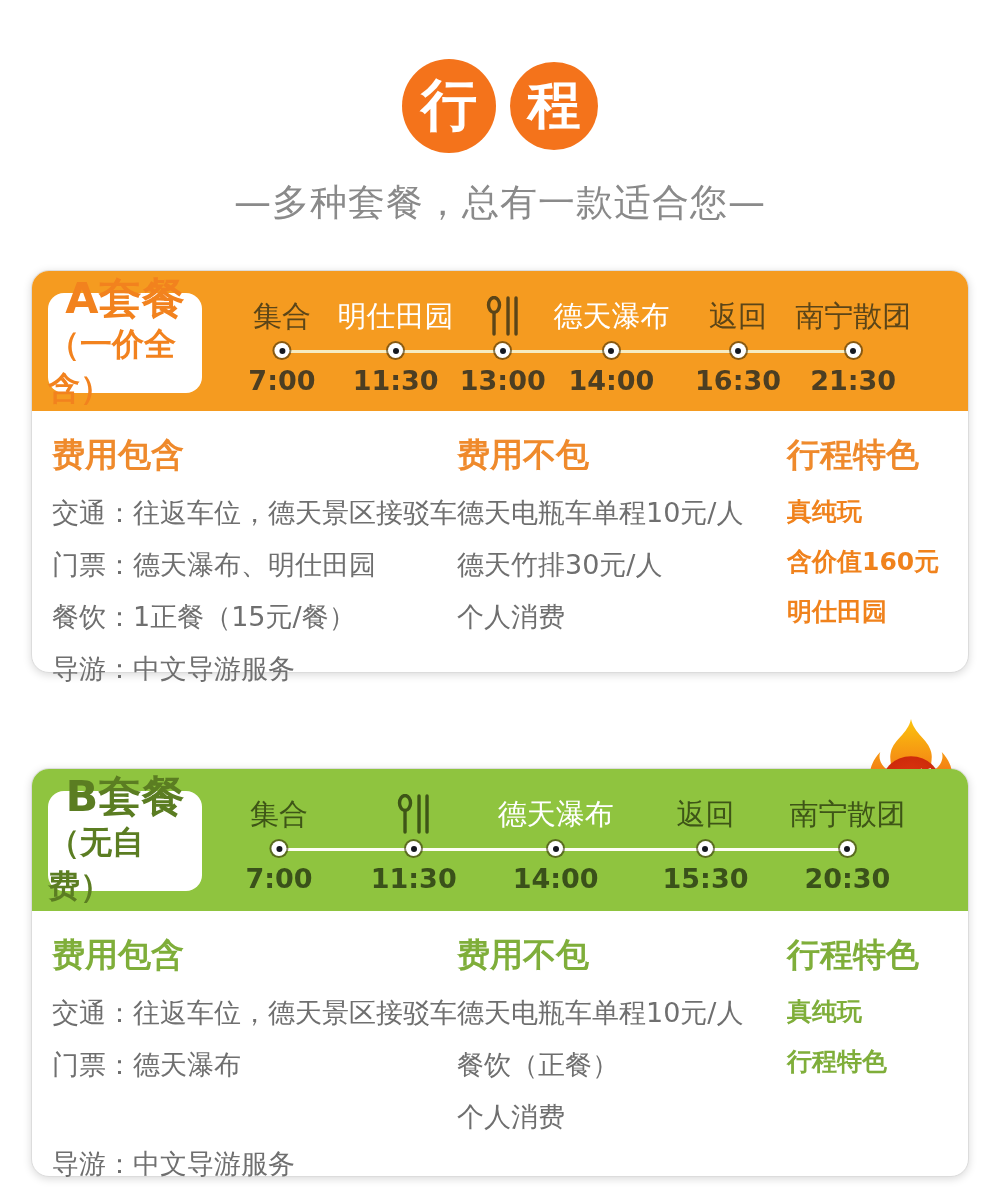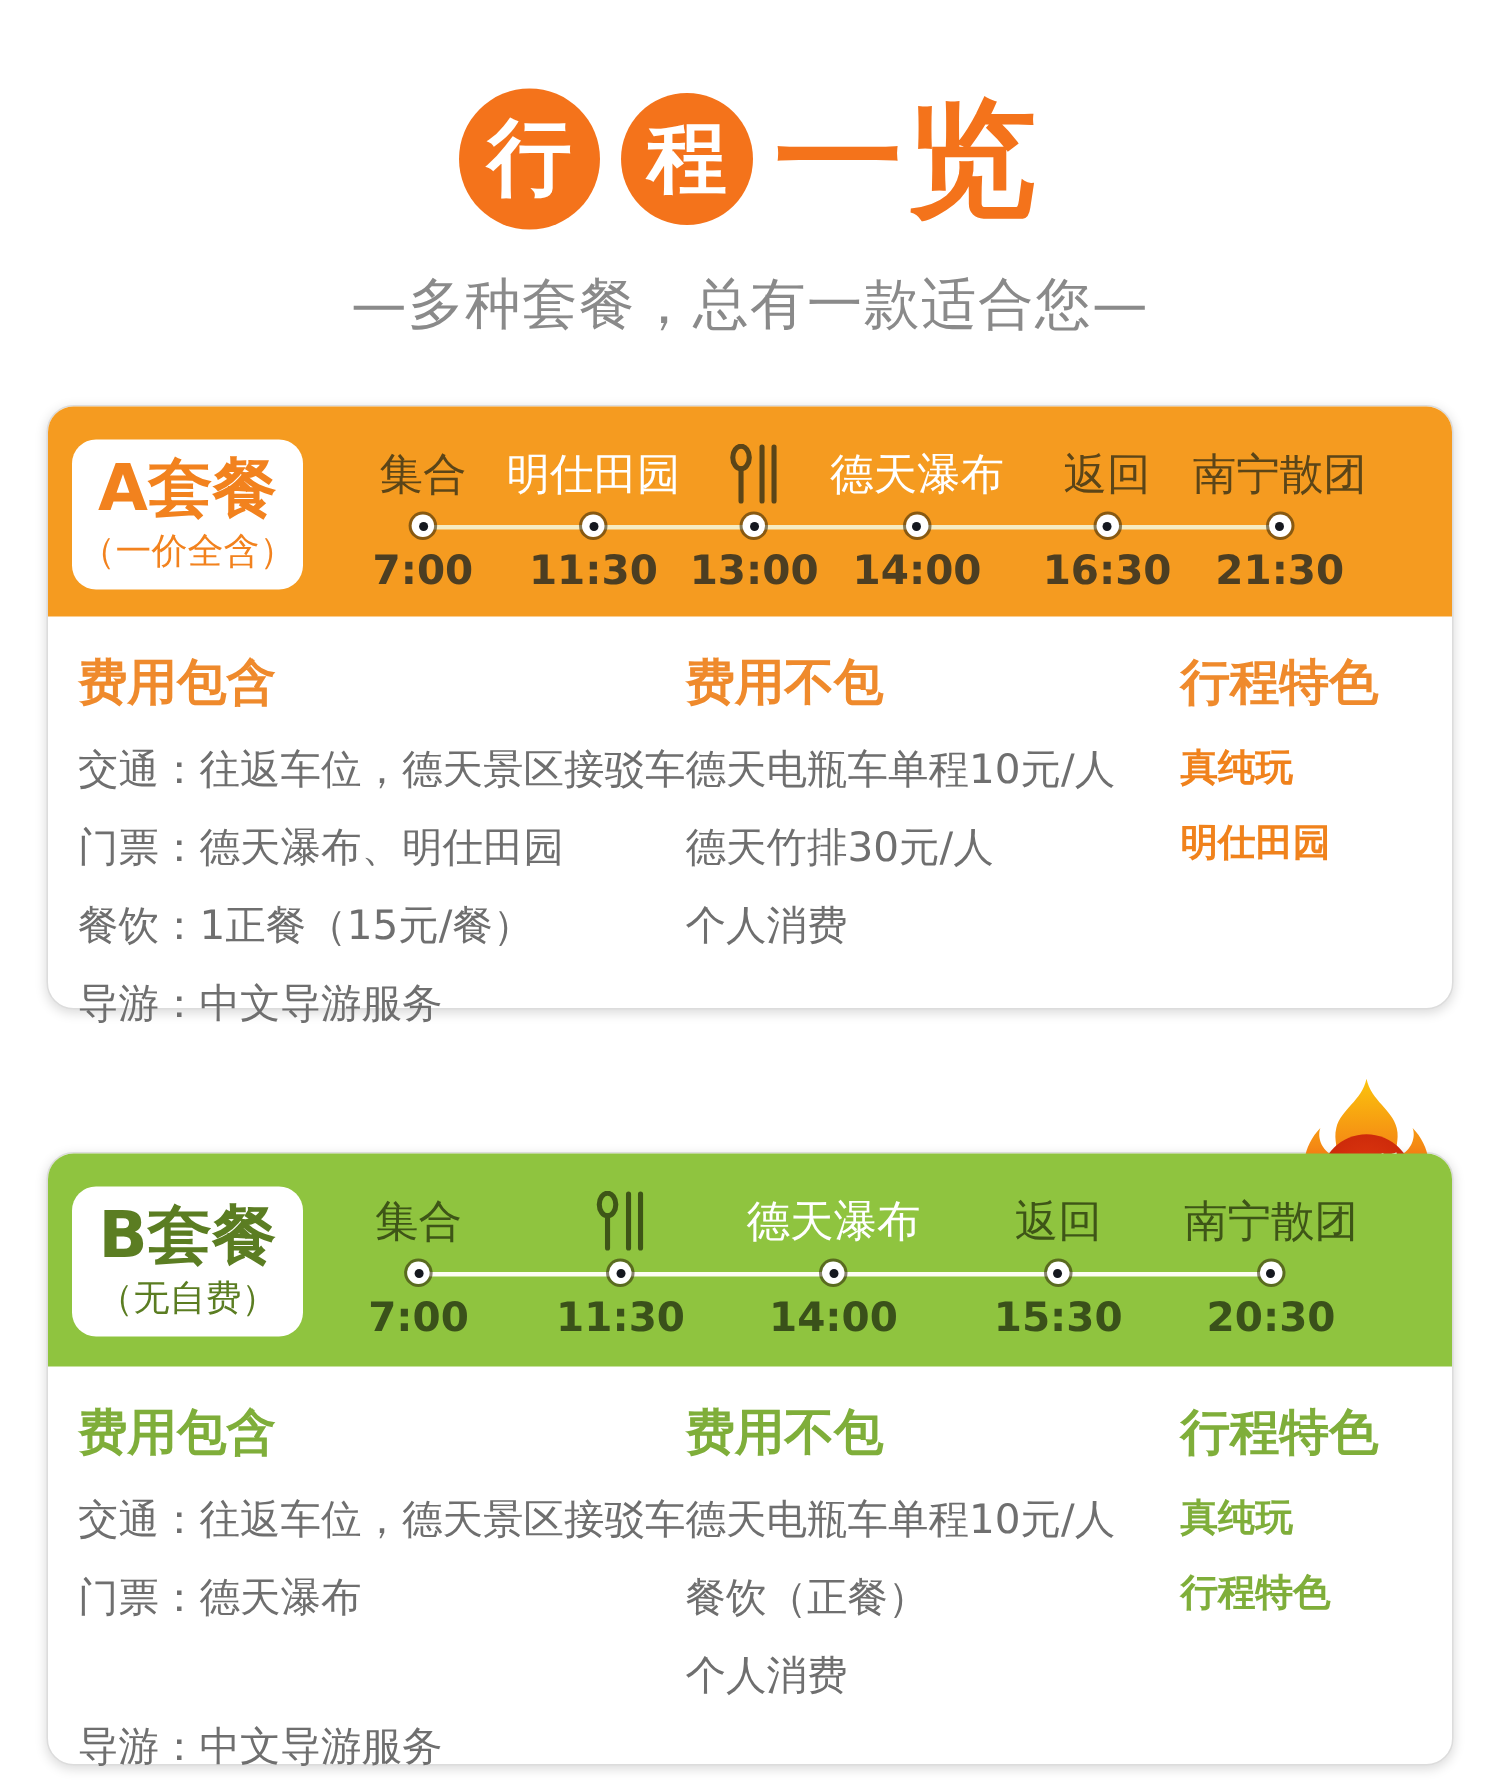--- a/index.html
+++ b/index.html
@@ -37,21 +37,21 @@
   }
   .card-a .band { height:140px; }
   .card-b .band { height:142px; }
   .badge {
     position:absolute; left:16px; top:22px;
     width:154px; height:100px;
     background:#ffffff; border-radius:16px;
     display:flex; flex-direction:column; align-items:center; justify-content:center;
   }
   .badge-name { font-size:43px; font-weight:900; line-height:1.1; color:var(--badge-text); }
-  .badge-sub  { font-size:24px; font-weight:400; color:var(--badge-text); }
+  .badge-sub  { font-size:32px; font-weight:700; color:var(--badge-text); }
 
   
   .timeline { position:absolute; left:200px; right:12px; top:0; bottom:0; }
   .tl-line { position:absolute; top:79px; height:3px; border-radius:2px; }
   .tl-stop {
     position:absolute; top:24px; transform:translateX(-50%);
     display:flex; flex-direction:column; align-items:center; white-space:nowrap;
   }
   .tl-label { height:42px; line-height:42px; font-size:29px; font-weight:400; display:flex; align-items:center; }
   .tl-dot {
@@ -75,21 +75,20 @@
   
   .hot-badge { position:absolute; top:-52px; right:4px; width:106px; height:106px; }
 </style>
 </head>
 <body>
 
 <div class="header">
   <div class="title-row">
     <div class="title-circle c1" style="background: rgb(244, 115, 27);">行</div>
     <div class="title-circle c2" style="background: rgb(244, 115, 27);">程</div>
-    <div class="title-suffix" style="color: rgb(244, 115, 27);">一览</div>
   </div>
   <div class="subtitle">—多种套餐，总有一款适合您—</div>
 </div>
 
 <section class="card card-a" style="--band: #F59B20; --badge-text: #F2821E; --heading: #EF8A2C; --feature: #F0821C; --dark: #5B4518; --time: #4C3E22; --line: #F6ECC2; --body-text: #6F6F6F;">
   <div class="band">
     <div class="badge">
       <div class="badge-name">A套餐</div>
       <div class="badge-sub">（一价全含）</div>
     </div>
@@ -161,20 +160,21 @@
       <div>
           <div class="row">德天电瓶车单程10元/人</div>
           <div class="row">德天竹排30元/人</div>
           <div class="row">个人消费</div>
         </div>
     </div>
     <div class="col">
       <div class="col-heading">行程特色</div>
       <div>
           <div class="row row-feature">真纯玩</div>
+          <div class="row row-feature">含价值160元</div>
           <div class="row row-feature">明仕田园</div>
         </div>
     </div>
   </div>
 </section>
 
 <section class="card card-b" style="--band: #8FC43F; --badge-text: #5B7D22; --heading: #7FAE3A; --feature: #7FAE3A; --dark: #3E5517; --time: #3A511A; --line: #FDFDF4; --body-text: #6F6F6F;">
   <svg class="hot-badge" viewBox="0 0 100 100">
     <defs>
       <linearGradient id="g-flame" x1="0" y1="0" x2="0" y2="1">

